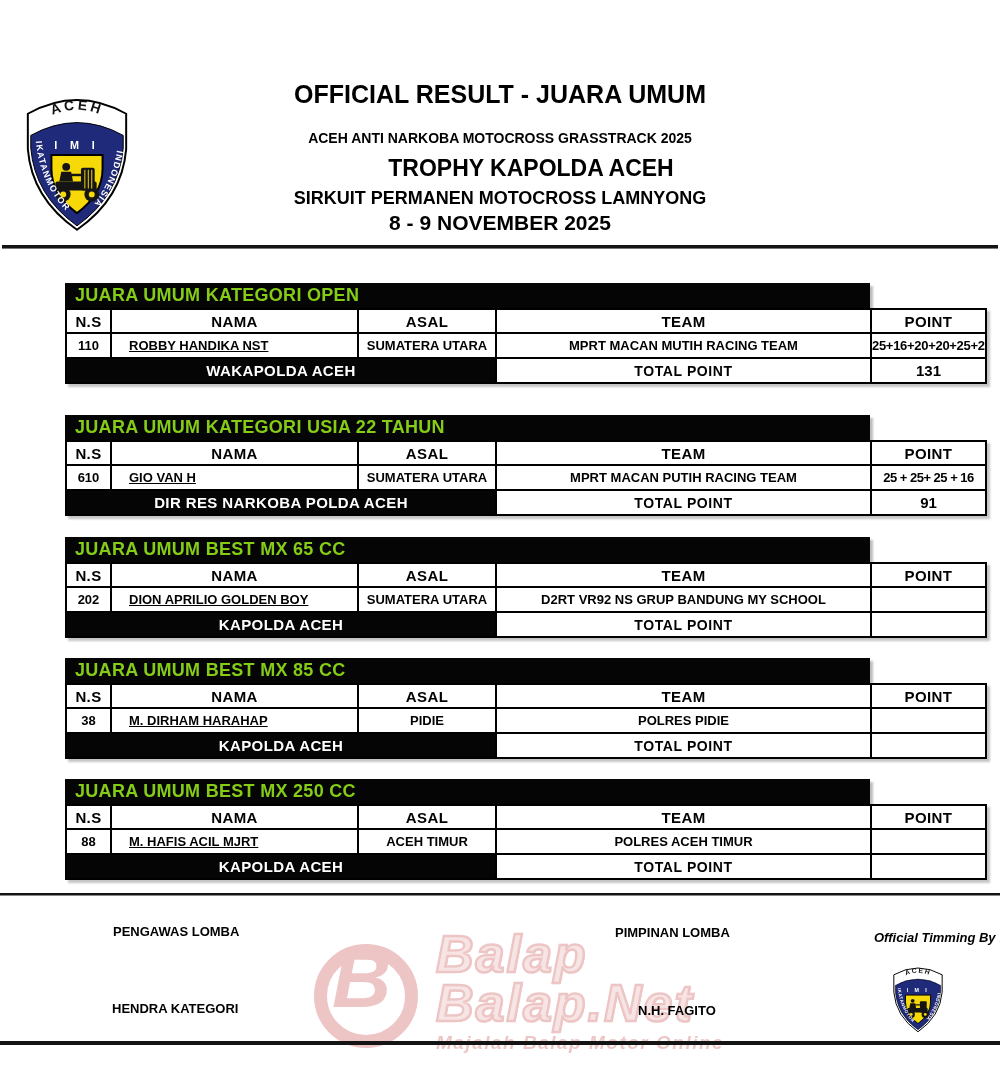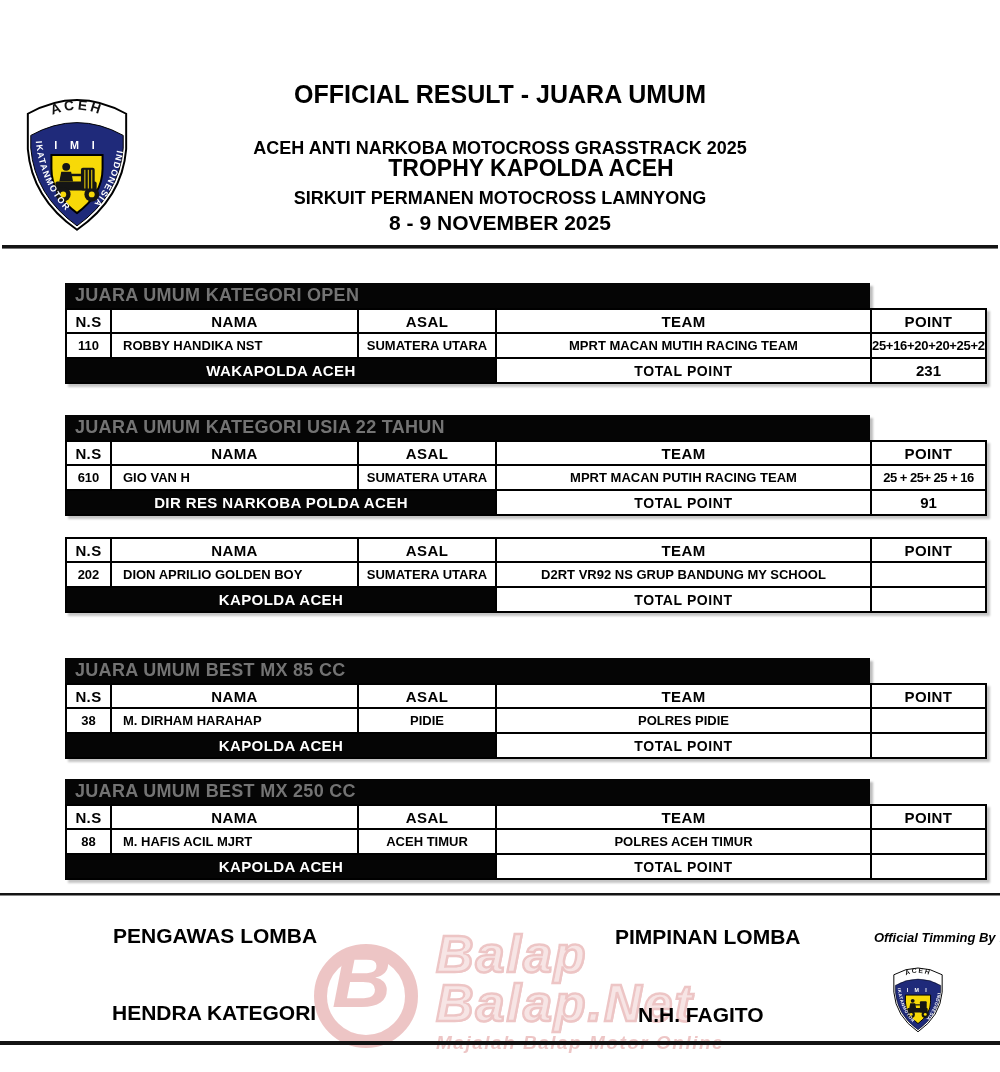--- a/index.html
+++ b/index.html
@@ -8,59 +8,59 @@
     font-family:"Liberation Sans",sans-serif;
     font-weight:bold;color:#000;
     -webkit-font-smoothing:antialiased;
   }
   .page{position:relative;width:1000px;height:1072px;background:#fff;overflow:hidden;}
 
   
   .imi-logo{position:absolute;left:18px;top:84px;width:118px;height:150px;}
   .ht{position:absolute;left:0;width:1000px;text-align:center;line-height:1.15;white-space:nowrap;}
   .ht-title {top:80px;font-size:25px;}
-  .ht-event {top:138px;font-size:18px;}
+  .ht-event {top:130px;font-size:14px;}
   .ht-trophy{top:155px;font-size:23px;padding-left:31px;}
   .ht-venue {top:188px;font-size:18px;}
   .ht-dates {top:211px;font-size:21px;}
   .rule-top{position:absolute;left:2px;top:245px;width:996px;height:3px;background:#141414;border-bottom:1px solid #777;}
 
   
   .result{position:absolute;left:65px;width:920px;z-index:1;}
   .pos-t1{top:283px}.pos-t2{top:415px}.pos-t3{top:537px}.pos-t4{top:658px}.pos-t5{top:779px}
   .table-title{
     box-sizing:border-box;width:805px;height:25px;
-    background:var(--bar-black,#050505);color:#737373;
+    background:var(--bar-black,#050505);color:#84cc16;
     font-size:18px;line-height:25px;padding-left:10px;
     letter-spacing:.3px;white-space:nowrap;
     box-shadow:3px 3px 2px rgba(110,110,110,.45);
   }
   .result table{
     border-collapse:collapse;table-layout:fixed;width:920px;background:#fff;
     box-shadow:3px 3px 2px rgba(110,110,110,.4);
   }
   .result th,.result td{
     border:2px solid #000;text-align:center;padding:0;
     overflow:hidden;white-space:nowrap;
   }
   .result tr.head th{height:22px;font-size:15px;letter-spacing:.4px;}
   .result tr.data td{height:23px;font-size:13px;}
   .result tr.foot td{height:23px;}
-  td.nama{text-align:left;padding-left:11px;}
+  td.nama{text-align:left;padding-left:17px;text-decoration:underline;}
   td.ns{font-size:12px;}
   td.award{background:var(--bar-black,#050505);color:#fff;font-size:15px;letter-spacing:.4px;}
   td.total-label{font-size:14px;letter-spacing:.6px;}
   td.total-value{font-size:15px;}
   .pos-t1 td.pt{font-size:11px;letter-spacing:-.3px;}
   .pos-t2 td.pt{font-size:15px;letter-spacing:-.5px;}
 
   
   .rule-mid{position:absolute;left:0;top:893px;width:1000px;height:2px;background:#141414;border-bottom:1px solid #888;}
   .rule-bot{position:absolute;left:0;top:1041px;width:1000px;height:4px;background:#141414;}
-  .sig{position:absolute;font-size:21px;white-space:nowrap;z-index:2;}
+  .sig{position:absolute;font-size:13px;white-space:nowrap;z-index:2;}
   .sig-left-role {left:113px;top:924px;}
   .sig-right-role{left:615px;top:925px;}
   .sig-left-name {left:112px;top:1001px;}
   .sig-right-name{left:638px;top:1003px;}
   .timing-label{position:absolute;left:874px;top:930px;font-size:13px;font-style:italic;font-weight:600;z-index:2;white-space:nowrap;}
   .small-logo{position:absolute;left:889px;top:960px;width:58px;height:74px;z-index:2;}
 
   
   .watermark{position:absolute;left:308px;top:936px;width:480px;height:125px;opacity:.32;z-index:0;pointer-events:none;}
   .wm-ring{position:absolute;left:6px;top:8px;width:78px;height:78px;border:13px solid var(--watermark-red,#c94f4f);border-radius:50%;}
@@ -152,21 +152,21 @@
       <tr class="data">
         <td class="ns">110</td>
         <td class="nama">ROBBY HANDIKA NST</td>
         <td>SUMATERA UTARA</td>
         <td>MPRT MACAN MUTIH RACING TEAM</td>
         <td class="pt">25+16+20+20+25+25</td>
       </tr>
       <tr class="foot">
         <td colspan="3" class="award">WAKAPOLDA  ACEH</td>
         <td class="total-label">TOTAL POINT</td>
-        <td class="total-value">231</td>
+        <td class="total-value">131</td>
       </tr>
     </tbody>
       </table>
   </section>
 
   <section class="result pos-t2">
     <div class="table-title">JUARA UMUM KATEGORI USIA 22 TAHUN</div>
     <table>
       <colgroup>
           <col style="width:45px">
@@ -193,20 +193,21 @@
       <tr class="foot">
         <td colspan="3" class="award">DIR RES NARKOBA POLDA ACEH</td>
         <td class="total-label">TOTAL POINT</td>
         <td class="total-value">91</td>
       </tr>
     </tbody>
       </table>
   </section>
 
   <section class="result pos-t3">
+    <div class="table-title">JUARA UMUM BEST MX 65 CC</div>
     <table>
       <colgroup>
           <col style="width:45px">
           <col style="width:247px">
           <col style="width:138px">
           <col style="width:375px">
           <col style="width:115px">
         </colgroup>
       <tbody>
           <tr class="head">

